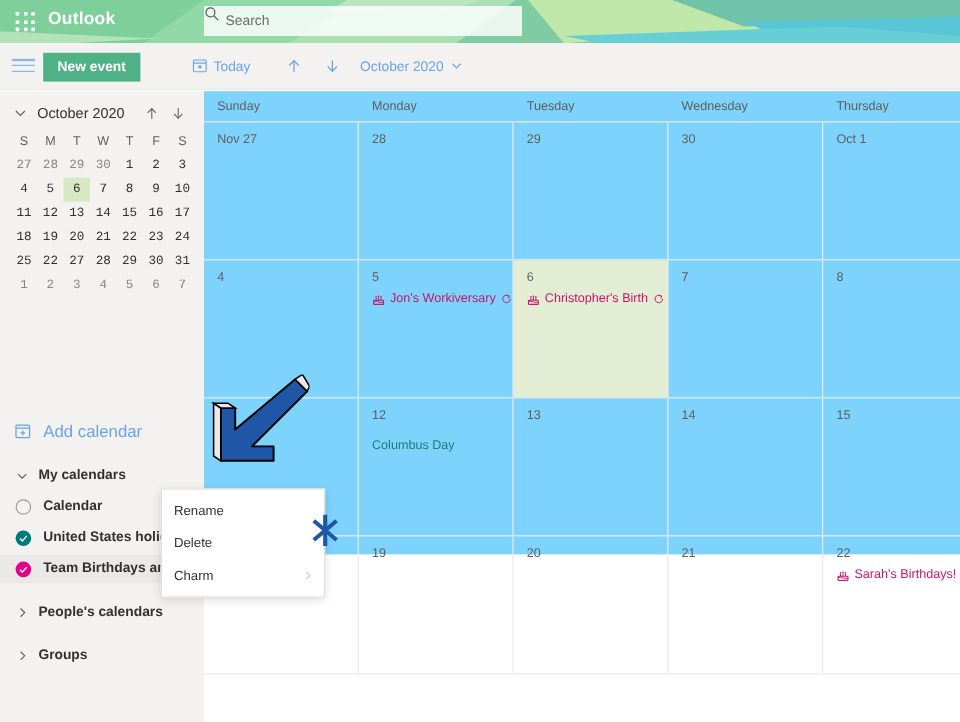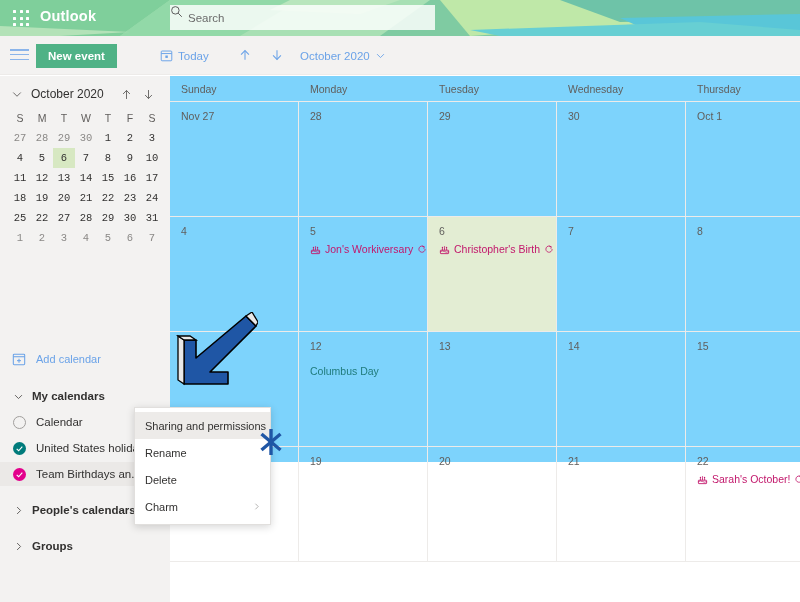--- a/index.html
+++ b/index.html
@@ -96,33 +96,33 @@
   }
   .mc-day.cur { color: #323130; }
   .mc-day.today { background: #d7e8c2; color: #323130; }
 
   
   .addcal {
     position: absolute; left: 0; top: 272px; width: 170px; height: 22px;
     display: flex; align-items: center; cursor: pointer;
   }
   .addcal .ic { margin-left: 12px; display: flex; }
-  .addcal span { margin-left: 10px; color: #6ba3e8; font-size: 11px; }
+  .addcal span { margin-left: 10px; color: #6ba3e8; font-size: 14px; }
 
   
   .sec {
     position: absolute; left: 0; width: 168px; height: 24px;
     display: flex; align-items: center; cursor: pointer;
   }
   .sec .chev { margin-left: 12px; width: 12px; display: flex; justify-content: center; }
   .sec .lbl { margin-left: 8px; font-size: 11.5px; color: #323130; font-weight: bold; }
 
   .calrow {
     position: absolute; left: 0; width: 170px; height: 24px;
-    display: flex; align-items: center; cursor: pointer;
+    display: flex; align-items: center; cursor: pointer; font-weight: bold;
   }
   .calrow.sel { background: #ebe9e7; }
   .cbx {
     margin-left: 13px; width: 13px; height: 13px; border-radius: 50%;
     display: flex; align-items: center; justify-content: center; flex: none;
   }
   .cbx.empty { border: 1.3px solid #a19f9d; background: transparent; }
   .calrow .lbl { margin-left: 10px; font-size: 11.5px; color: #323130; white-space: nowrap; }
   .ellip {
     position: absolute; left: 134px; top: 2px; width: 22px; height: 20px;
@@ -584,37 +584,34 @@
                   <rect x="2" y="9" width="12" height="5" rx="0.8" fill="none" stroke="#c2176b" stroke-width="1.3"></rect>
                   <path d="M2 11 Q5 9.2 8 11 Q11 12.8 14 11" fill="none" stroke="#c2176b" stroke-width="1.1"></path>
                   <line x1="5" y1="9" x2="5" y2="6" stroke="#c2176b" stroke-width="1.2"></line>
                   <line x1="8" y1="9" x2="8" y2="5.4" stroke="#c2176b" stroke-width="1.2"></line>
                   <line x1="11" y1="9" x2="11" y2="6" stroke="#c2176b" stroke-width="1.2"></line>
                   <circle cx="5" cy="5" r="1" fill="#c2176b"></circle>
                   <circle cx="8" cy="4.3" r="1" fill="#c2176b"></circle>
                   <circle cx="11" cy="5" r="1" fill="#c2176b"></circle>
                 </svg>
               </span>
-              <span>Sarah's October!</span>
+              <span>Sarah's Birthdays!</span>
               <span style="display: flex;">
                 <svg width="10" height="10" viewBox="0 0 16 16" style="flex:none">
                   <path d="M13 8 A5 5 0 1 1 11 4.2" fill="none" stroke="#c2176b" stroke-width="1.3"></path>
                   <polyline points="8.2,3.6 11.6,4.2 11,7.6" fill="none" stroke="#c2176b" stroke-width="1.3"></polyline>
                 </svg>
               </span>
             </div>
           </div>
         </div>
       </div>
   </div>
 
   <div class="ctxmenu" id="ctxmenu">
-      <div class="ctxitem hl">
-        <span>Sharing and permissions</span>
-      </div>
       <div class="ctxitem">
         <span>Rename</span>
       </div>
       <div class="ctxitem">
         <span>Delete</span>
       </div>
       <div class="ctxitem">
         <span>Charm</span>
         <span class="sub">
           <svg width="9" height="9" viewBox="0 0 16 16">

